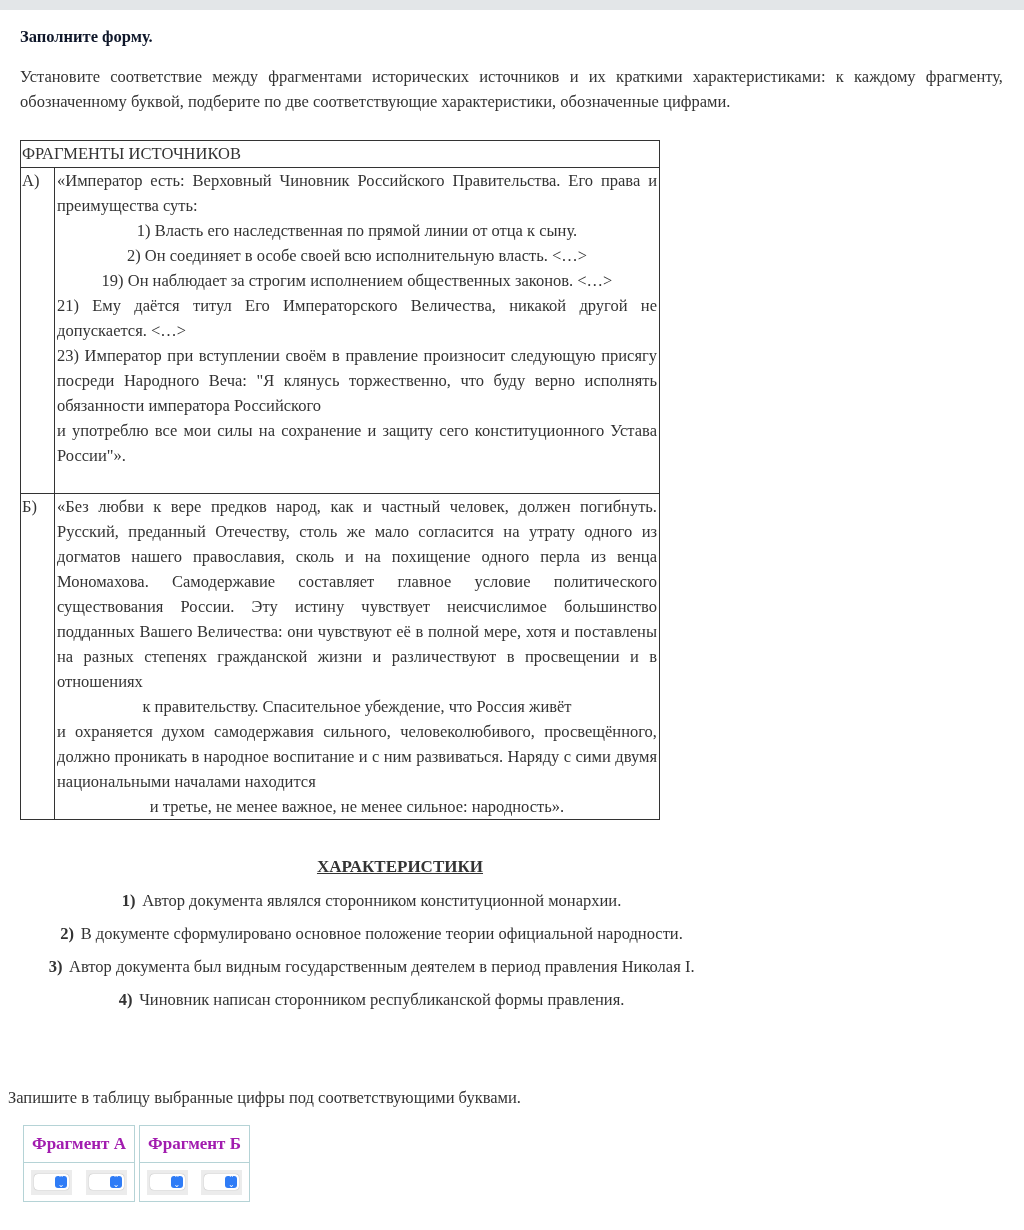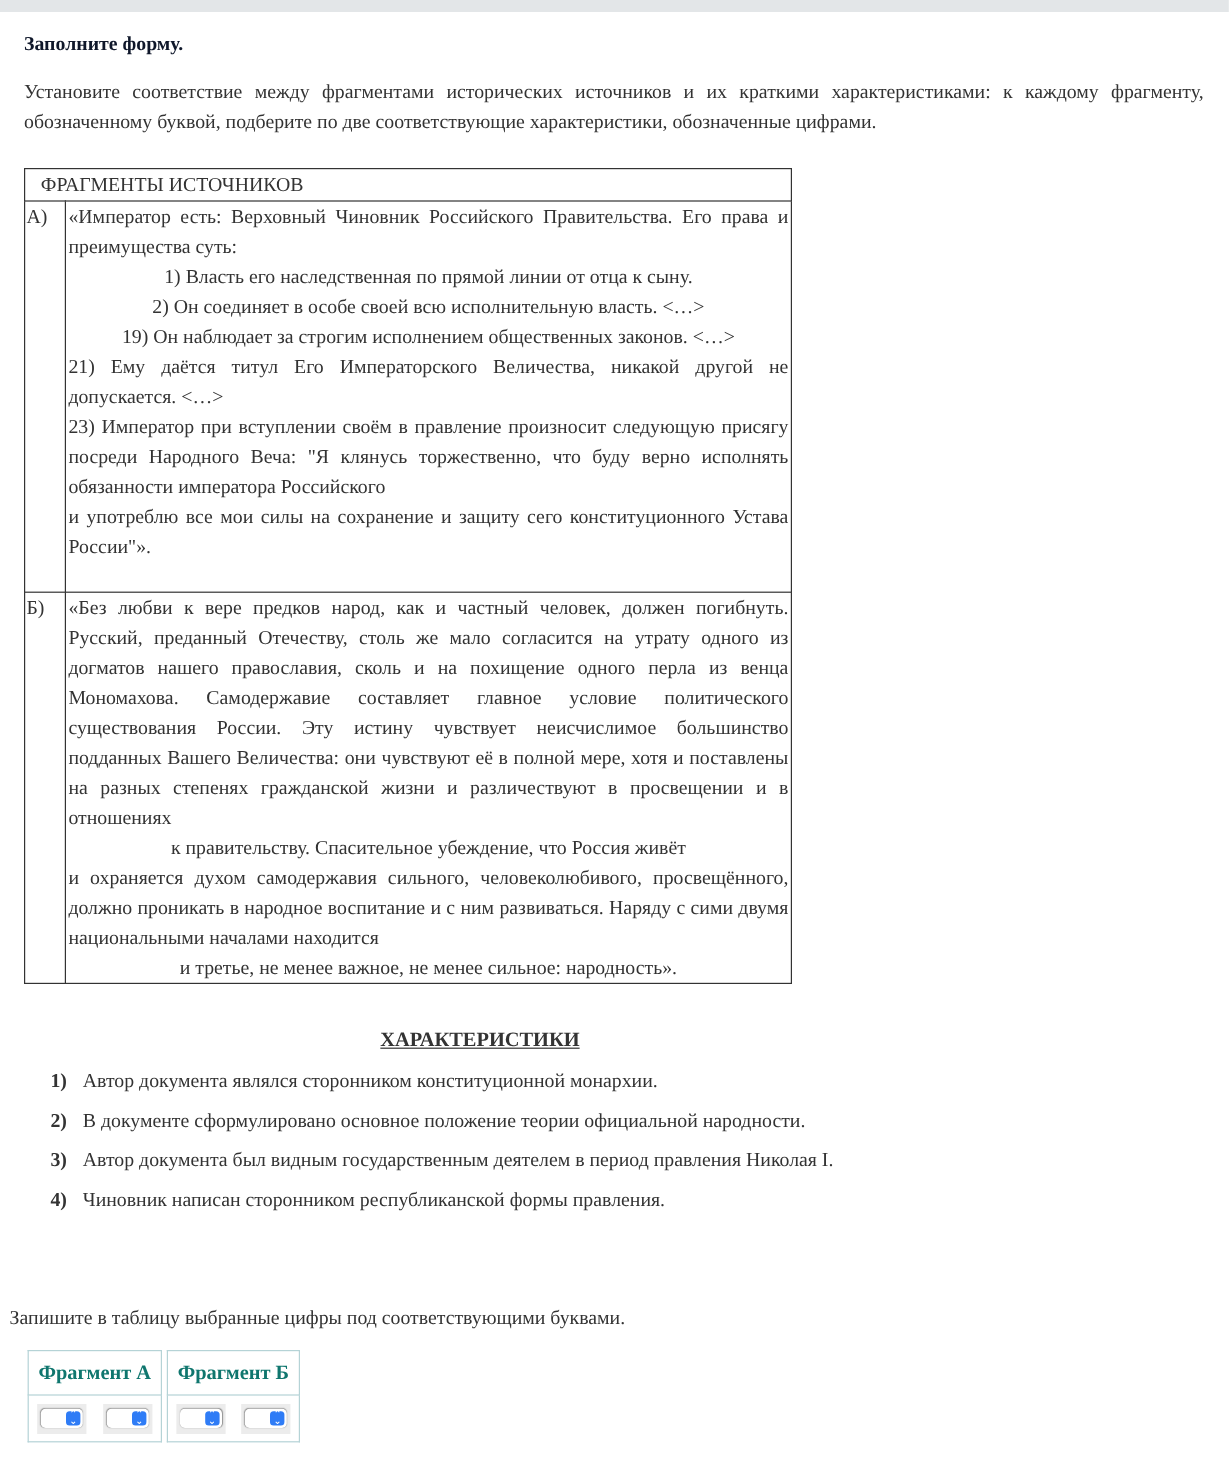--- a/index.html
+++ b/index.html
@@ -3,34 +3,34 @@
 <meta charset="utf-8">
 <style>
   html, body { margin:0; padding:0; background:#fff; }
   body { width:1024px; height:1230px; position:relative; overflow:hidden;
          font-family:"Liberation Serif", serif; color:#333; font-size:16.5px; }
   .topbar { position:absolute; left:0; top:0; width:1024px; height:10px; background:#e3e6e8; }
   .title { position:absolute; left:20px; top:27px; font-weight:bold; font-size:16.5px; color:#0f172a; }
   .intro { position:absolute; left:20px; top:64px; width:983px; line-height:25px; text-align:justify; text-align-last:left; }
   .frag-table { position:absolute; left:20px; top:140px; width:640px; border-collapse:collapse; }
   .frag-table td { border:1.5px solid #333; vertical-align:top; padding:0 2px; line-height:25px; }
-  .frag-table .hdr { padding:0 13px; height:26px; }
+  .frag-table .hdr { padding:0 1px; height:26px; }
   .frag-table .letter { width:30px; padding-left:1px; }
   .frag-table .body { text-align:justify; }
   .frag-table .body p { margin:0; }
   .frag-table .body p.left { text-align:center; }
   .frag-table .spacer { height:25px; }
   .char-title { position:absolute; left:0; top:857px; width:800px; text-align:center; font-weight:bold; text-decoration:underline; font-size:17px; }
   .char-list { position:absolute; left:42px; top:890px; margin:0; padding:0; list-style:none; }
-  .char-list li { height:33px; line-height:22px; }
+  .char-list li { height:33px; line-height:22px;text-align:center; }
   .char-list .num { display:inline-block; width:27px; font-weight:bold; }
   .instr { position:absolute; left:8px; top:1088px;text-align:center; }
   .ans { position:absolute; top:1125px; border:1px solid #b5d3d6; border-collapse:collapse; }
   .ans th, .ans td { border:1px solid #b5d3d6; }
-  .ans th { height:36px; font-weight:bold; font-size:17px; color:#0f766e; padding:0 5px; }
+  .ans th { height:36px; font-weight:bold; font-size:17px; color:#a21caf; padding:0 5px; }
   .ans td { height:38px; padding:0; }
   .ans .cells { display:flex; justify-content:space-around; align-items:center; }
   .sel-wrap { background:#ececec; width:41px; height:25px; display:flex; align-items:center; justify-content:center; }
   .sel { width:35px; height:16px; background:#fff; border-radius:4px; box-shadow:0 0 1px rgba(0,0,0,0.4); position:relative; }
   .sel .btn { position:absolute; right:2px; top:2px; width:12px; height:12px; background:#2f7cf6; border-radius:3px; color:#fff; font-size:8px; line-height:6px; text-align:center; font-family:"DejaVu Sans", sans-serif; }
 </style>
 </head>
 <body>
 
 <div class="topbar"></div>

